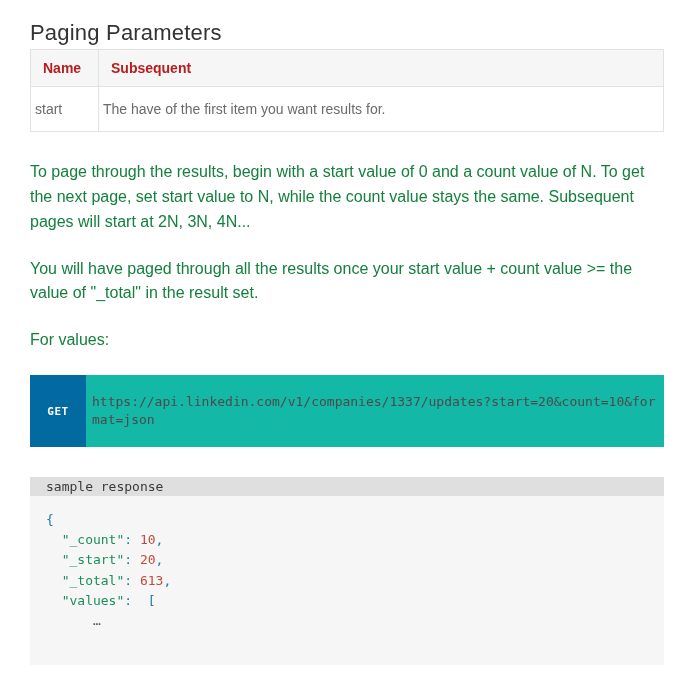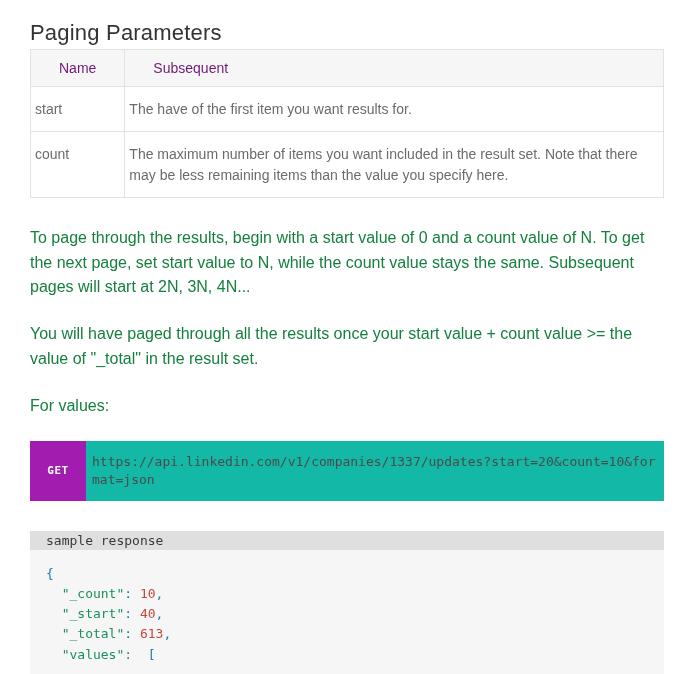--- a/index.html
+++ b/index.html
@@ -24,24 +24,24 @@
     }
     table.params {
       width: 100%;
       border-collapse: collapse;
       border: 1px solid #e2e2e2;
       margin-bottom: 28px;
     }
     table.params th {
       background: #f6f6f6;
       text-align: left;
-      font-weight: 400;
+      font-weight: 700;
       font-size: 14px;
-      color: #701a75;
-      padding: 10px 28px;
+      color: #b91c1c;
+      padding: 10px 12px;
       border: 1px solid #e2e2e2;
     }
     table.params td {
       padding: 12px 4px;
       border: 1px solid #e2e2e2;
       font-size: 14px;
       color: #6b6b6b;
       line-height: 1.45;
       vertical-align: top;
     }
@@ -53,31 +53,31 @@
       font-size: 16px;
       color: #15803d;
       line-height: 1.55;
       margin-bottom: 22px;
     }
     .http-block {
       display: flex;
       margin-bottom: 30px;
     }
     .http-method {
-      background: #a21caf;
+      background: #0369a1;
       color: #ffffff;
       font-size: 11px;
       font-weight: 700;
       letter-spacing: 0.5px;
       padding: 0 14px;
       display: flex;
       align-items: center;
       justify-content: center;
       min-width: 56px;
-      height: 60px;
+      height: 72px;
       font-family: Menlo, Monaco, Consolas, monospace;
     }
     .http-url {
       background: #14b8a6;
       flex: 1;
       padding: 12px 6px;
       font-family: Menlo, Monaco, Consolas, monospace;
       font-size: 13px;
       color: #4b4b4b;
       line-height: 1.4;
@@ -118,37 +118,33 @@
     <tr>
       <th>Name</th>
       <th>Subsequent</th>
     </tr>
   </thead>
   <tbody>
     <tr>
       <td class="name-cell">start</td>
       <td>The have of the first item you want results for.</td>
     </tr>
-    <tr>
-      <td class="name-cell">count</td>
-      <td>The maximum number of items you want included in the result set.  Note that there may be less remaining items than the value you specify here.</td>
-    </tr>
   </tbody>
 </table>
 
 <p class="body-text">To page through the results, begin with a start value of 0 and a count value of N.  To get the next page, set start value to N, while the count value stays the same.  Subsequent pages will start at 2N, 3N, 4N...</p>
 <p class="body-text">You will have paged through all the results once your start value + count value &gt;= the value of "_total" in the result set.</p>
 <p class="body-text">For values:</p>
 
 <div class="http-block">
   <div class="http-method">GET</div>
   <div class="http-url">https://api.linkedin.com/v1/companies/1337/updates?start=20&amp;count=10&amp;format=json</div>
 </div>
 
 <div class="code-header">sample response</div>
 <pre class="code-body"><span class="tok-brace">{</span>
   <span class="tok-key">"_count"</span><span class="tok-punct">:</span> <span class="tok-num">10</span><span class="tok-punct">,</span>
-  <span class="tok-key">"_start"</span><span class="tok-punct">:</span> <span class="tok-num">40</span><span class="tok-punct">,</span>
+  <span class="tok-key">"_start"</span><span class="tok-punct">:</span> <span class="tok-num">20</span><span class="tok-punct">,</span>
   <span class="tok-key">"_total"</span><span class="tok-punct">:</span> <span class="tok-num">613</span><span class="tok-punct">,</span>
   <span class="tok-key">"values"</span><span class="tok-punct">:</span>  <span class="tok-punct">[</span>
       <span class="tok-ellip">…</span>
   
 </pre>
 
 </body></html>

